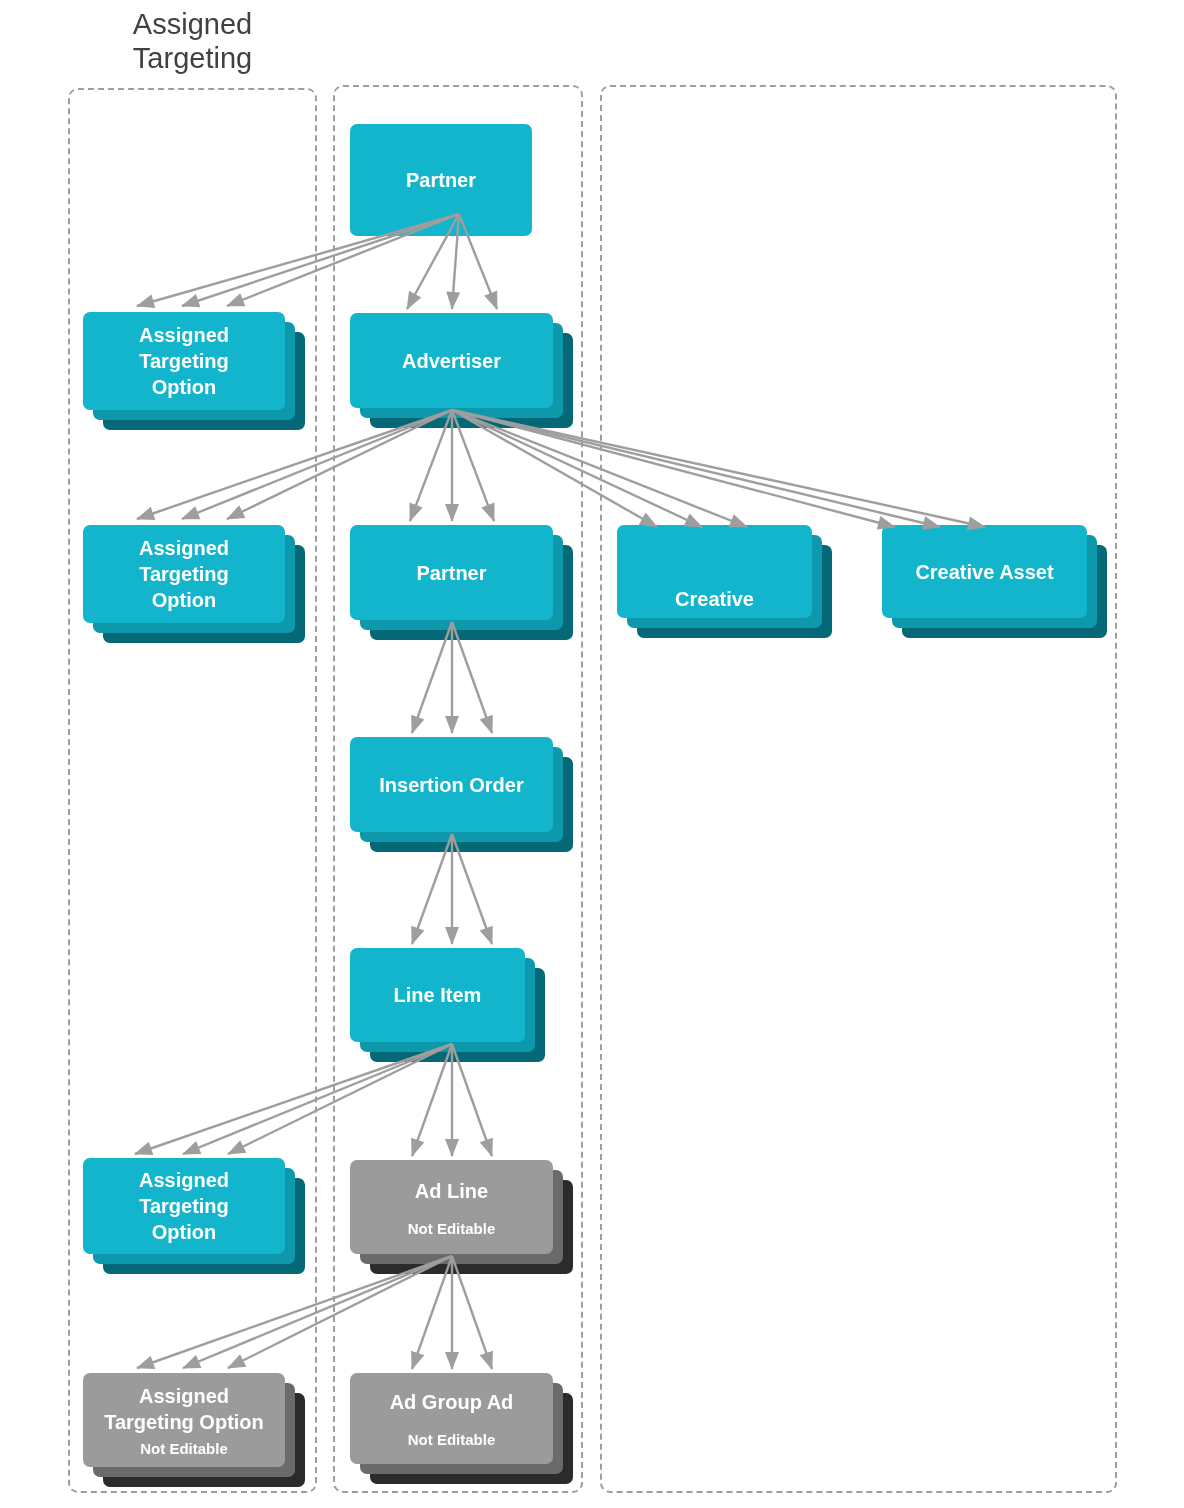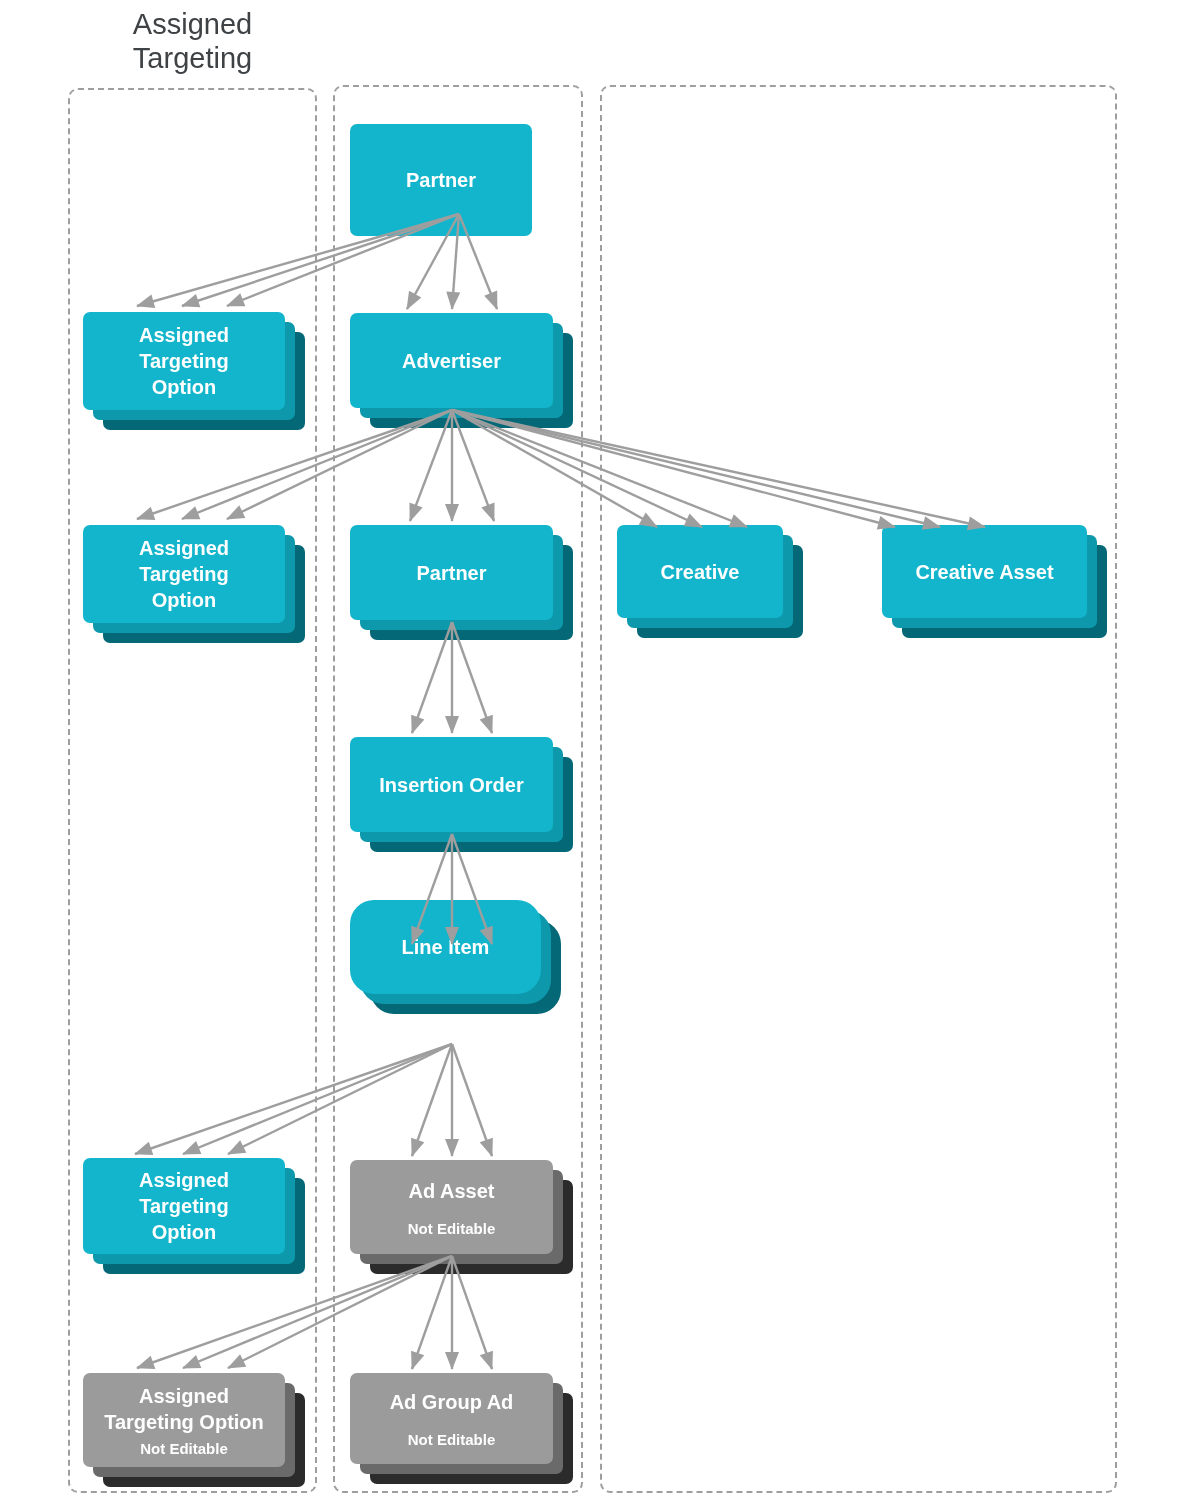--- a/index.html
+++ b/index.html
@@ -72,39 +72,39 @@
         <div class="label">Advertiser</div>
       </div>
       <div class="node cyan" style="left: 83px; top: 525px; width: 202px; height: 98px;">
         <div class="label">Assigned
 Targeting
 Option</div>
       </div>
       <div class="node cyan" style="left: 350px; top: 525px; width: 203px; height: 95px;">
         <div class="label">Partner</div>
       </div>
-      <div class="node cyan" style="left: 617px; top: 525px; width: 166px; height: 93px;">
+      <div class="node cyan" style="left: 617px; top: 525px; width: 195px; height: 93px; justify-content: flex-end;">
         <div class="label">Creative</div>
       </div>
       <div class="node cyan" style="left: 882px; top: 525px; width: 205px; height: 93px;">
         <div class="label">Creative Asset</div>
       </div>
       <div class="node cyan" style="left: 350px; top: 737px; width: 203px; height: 95px;">
         <div class="label">Insertion Order</div>
       </div>
-      <div class="node cyan" style="left: 350px; top: 900px; width: 191px; height: 94px; border-radius: 24px;">
+      <div class="node cyan" style="left: 350px; top: 948px; width: 175px; height: 94px;">
         <div class="label">Line Item</div>
       </div>
       <div class="node cyan" style="left: 83px; top: 1158px; width: 202px; height: 96px;">
         <div class="label">Assigned
 Targeting
 Option</div>
       </div>
       <div class="node gray" style="left: 350px; top: 1160px; width: 203px; height: 94px;">
-        <div class="label">Ad Asset</div>
+        <div class="label">Ad Line</div>
         <div class="sub">Not Editable</div>
       </div>
       <div class="node gray tight" style="left: 83px; top: 1373px; width: 202px; height: 94px;">
         <div class="label">Assigned
 Targeting Option</div>
         <div class="sub">Not Editable</div>
       </div>
       <div class="node gray" style="left: 350px; top: 1373px; width: 203px; height: 91px;">
         <div class="label">Ad Group Ad</div>
         <div class="sub">Not Editable</div>

